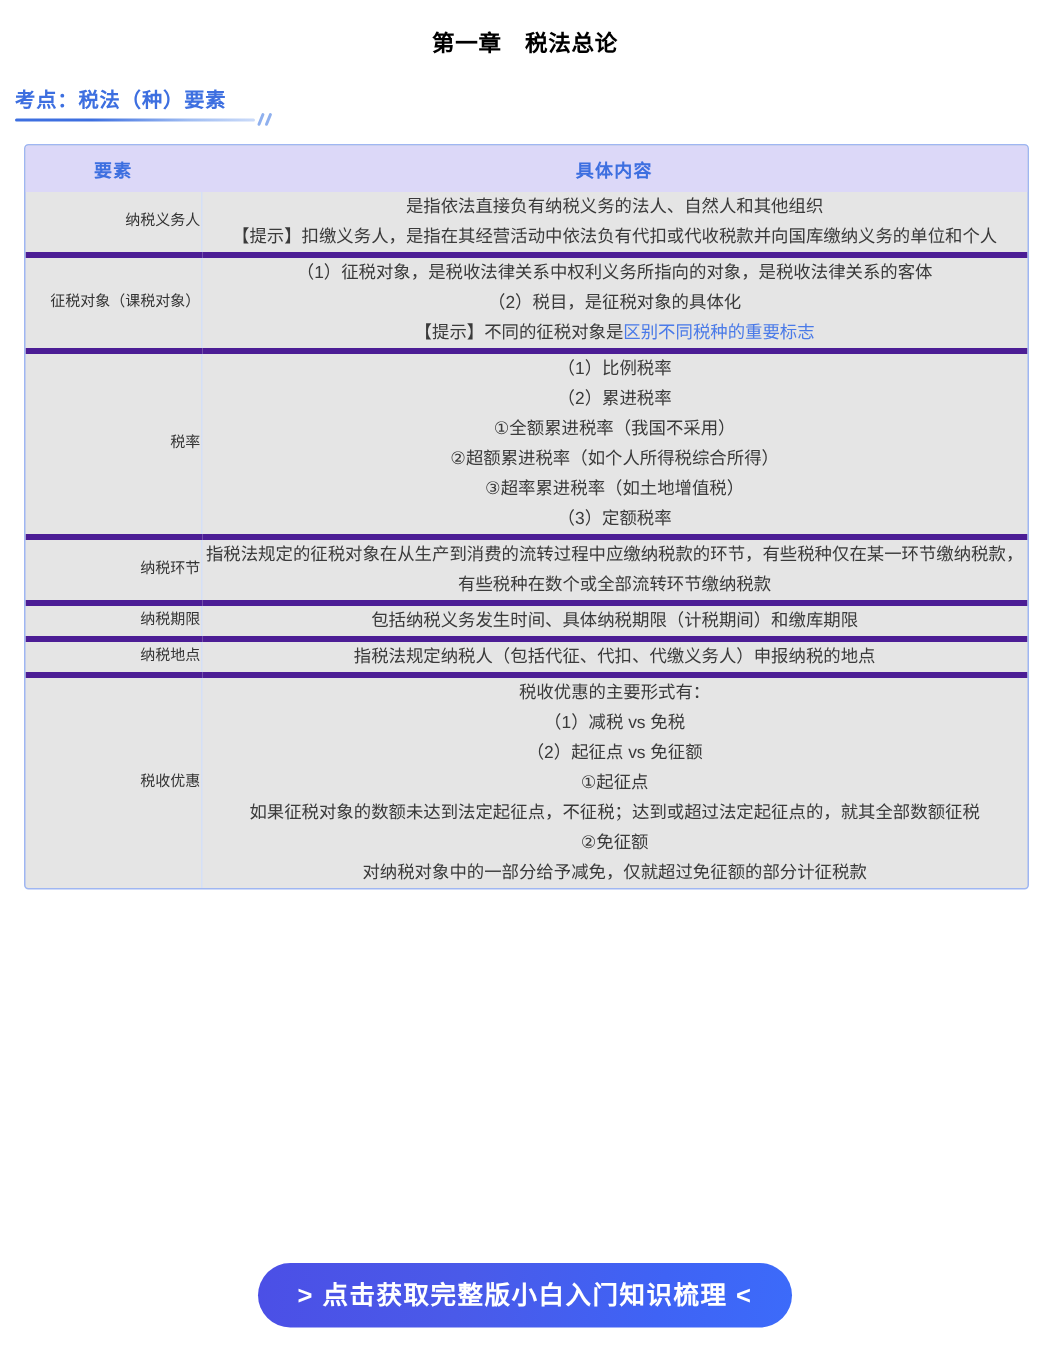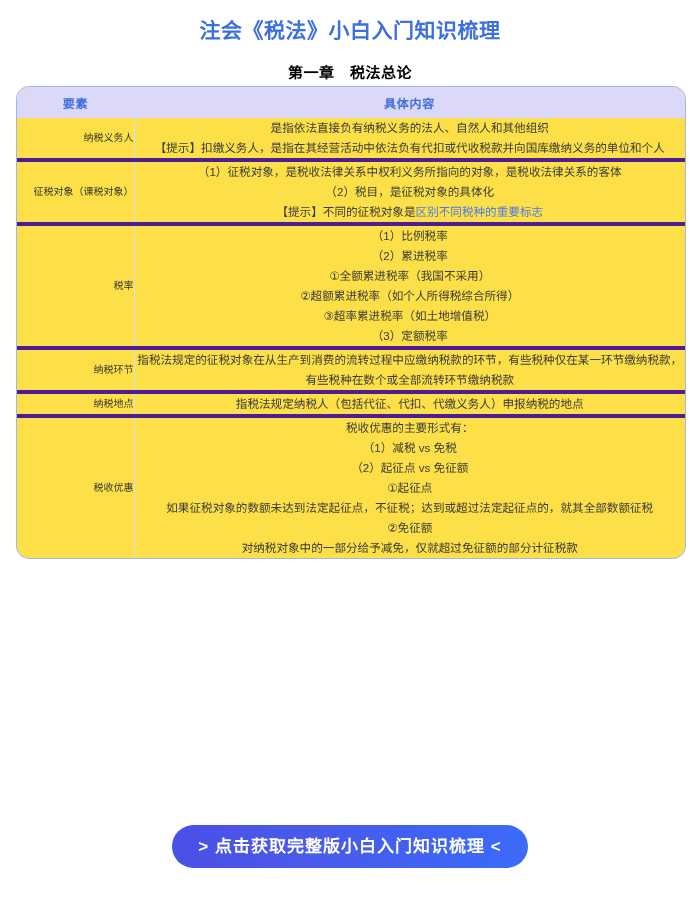--- a/index.html
+++ b/index.html
@@ -83,23 +83,23 @@
     transform: rotate(22deg);
     border-radius: 1px;
   }
   .kaodian-ticks i.t1 { left: 2px; top: 1px; }
   .kaodian-ticks i.t2 { left: 7px; top: 1px; }
 
   
   .table-wrap {
     margin: 4px 14px 0 16px;
     border: 1.5px solid #9fb6f2;
-    border-radius: 13px;
+    border-radius: 3px;
     overflow: hidden;
-    background: #fde047;
+    background: #e5e5e5;
   }
   table.kb {
     width: 100%;
     border-collapse: collapse;
     table-layout: fixed;
   }
   table.kb th, table.kb td {
     vertical-align: middle;
     padding: 0;
   }
@@ -169,24 +169,31 @@
     letter-spacing: 1px;
     cursor: pointer;
     line-height: 1.25;
   }
 </style>
 </head>
 <body>
 
 <div class="page">
 
-  <div class="main-title">注会《税法》小白入门知识梳理</div>
 
   <div class="sub-title">第一章　税法总论</div>
 
+  <div class="kaodian-wrap">
+    <span class="kaodian-text">考点：税法（种）要素</span>
+    <span class="kaodian-rule"></span>
+    <span class="kaodian-ticks">
+      <i class="t1"></i>
+        <i class="t2"></i>
+    </span>
+  </div>
 
   <div class="table-wrap">
     <table class="kb">
       <thead>
         <tr>
           <th class="h-elem">要素</th>
           <th>具体内容</th>
         </tr>
       </thead>
       <tbody id="tbody">
@@ -216,20 +223,26 @@
               <span class="ln">（3）定额税率</span>
             </td>
           </tr>
           <tr>
             <td class="elem"><span class="ln">纳税环节</span></td>
             <td class="detail">
               <span class="ln wrap">指税法规定的征税对象在从生产到消费的流转过程中应缴纳税款的环节，有些税种仅在某一环节缴纳税款，有些税种在数个或全部流转环节缴纳税款</span>
             </td>
           </tr>
           <tr>
+            <td class="elem"><span class="ln">纳税期限</span></td>
+            <td class="detail">
+              <span class="ln">包括纳税义务发生时间、具体纳税期限（计税期间）和缴库期限</span>
+            </td>
+          </tr>
+          <tr>
             <td class="elem"><span class="ln">纳税地点</span></td>
             <td class="detail">
               <span class="ln">指税法规定纳税人（包括代征、代扣、代缴义务人）申报纳税的地点</span>
             </td>
           </tr>
           <tr>
             <td class="elem"><span class="ln">税收优惠</span></td>
             <td class="detail">
               <span class="ln">税收优惠的主要形式有：</span>
               <span class="ln">（1）减税 vs 免税</span>

